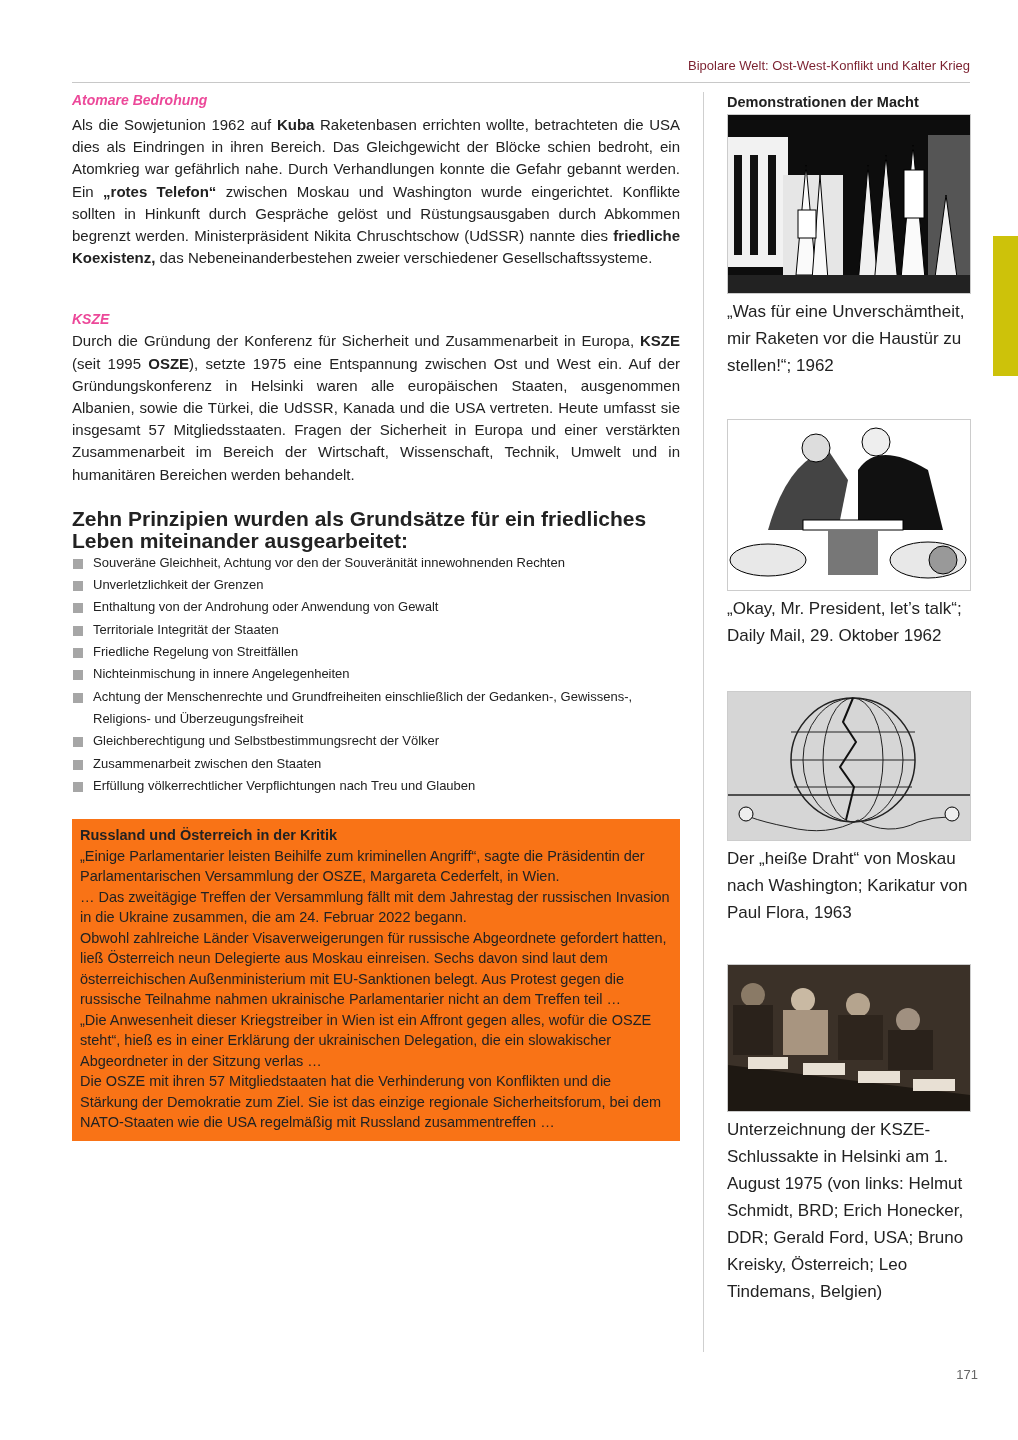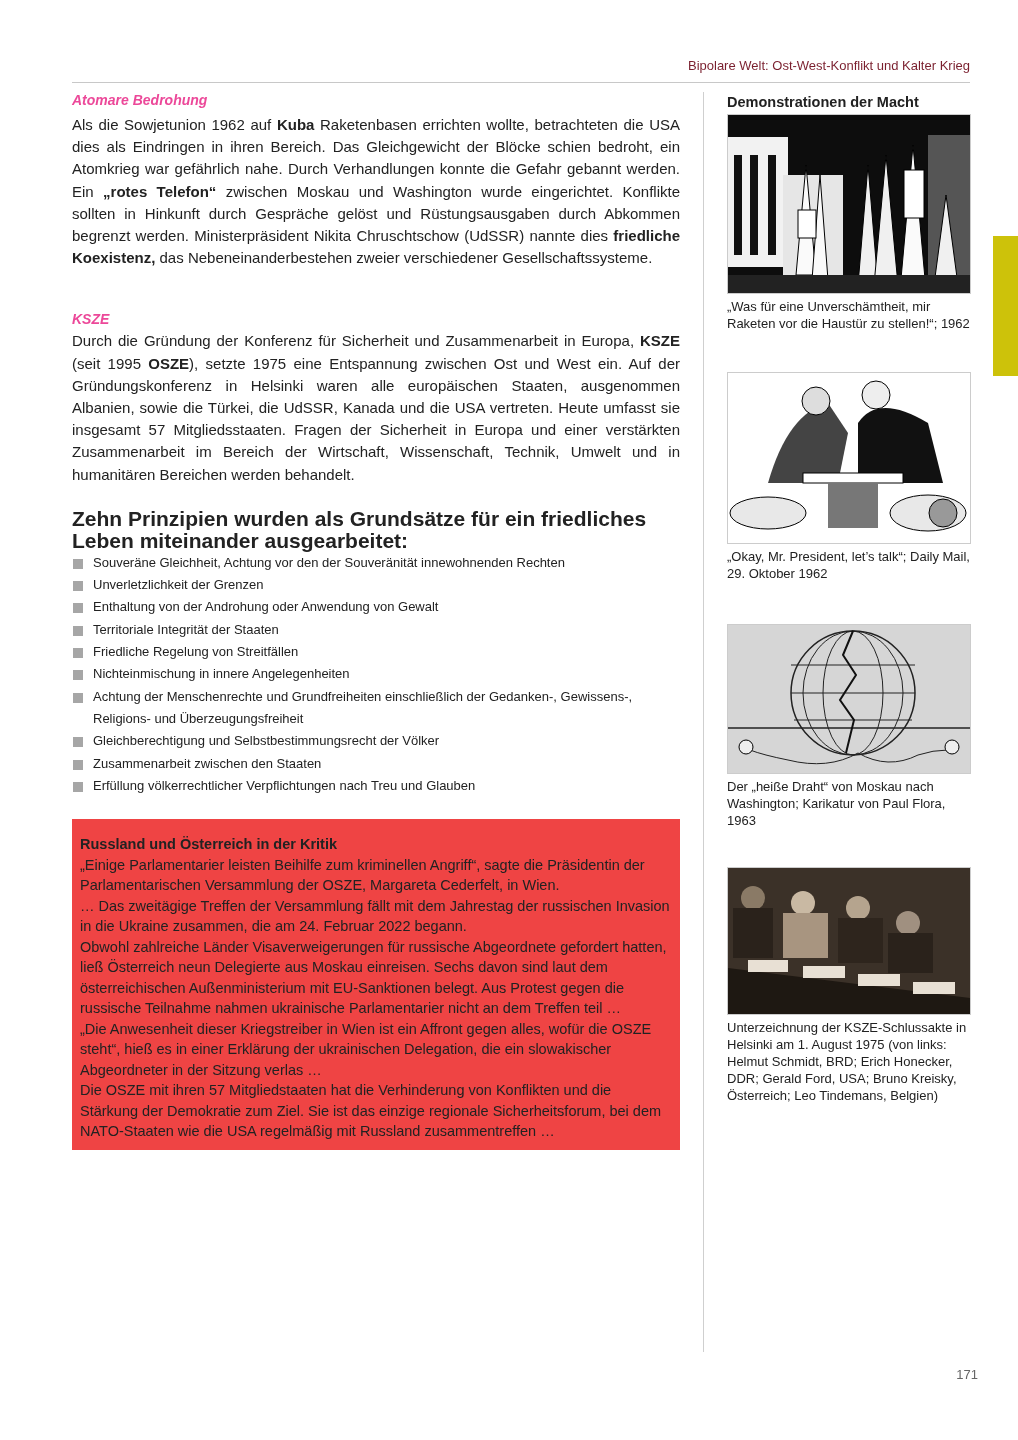--- a/index.html
+++ b/index.html
@@ -10,28 +10,28 @@
   .col-rule { position: absolute; left: 703px; top: 92px; width: 1px; height: 1260px; background: #cfcfcf; }
   .tab-marker { position: absolute; left: 993px; top: 236px; width: 25px; height: 140px; background: #cdc20a; }
   .main { position: absolute; left: 72px; top: 92px; width: 608px; }
   h2 { font-size: 14px; font-weight: bold; color: #ec4899; margin: 0 0 6px 0; font-style: italic; }
   p.body { font-size: 15px; line-height: 22.2px; margin: 0; text-align: justify; }
   .gap1 { height: 42px; }
   .sub-heading { font-size: 21px; font-weight: bold; line-height: 22px; margin: 22px 0 0 0; }
   ul.principles { list-style: none; margin: 0; padding: 0; }
   ul.principles li { position: relative; padding-left: 21px; font-size: 13px; line-height: 22.3px; }
   ul.principles li .bullet { position: absolute; left: 1px; top: 7px; width: 10px; height: 10px; background: #a6a6a6; }
-  .box { margin-top: 22px; background: #ef4444; padding: 15px 8px 8px 8px; }
+  .box { margin-top: 22px; background: #f97316; padding: 6px 8px 8px 8px; }
   .box h3 { font-size: 14.5px; font-weight: bold; margin: 0; line-height: 20.5px; }
   .box p { font-size: 14.5px; line-height: 20.5px; margin: 0; }
   .box .source { text-align: right; font-style: italic; font-size: 13px; margin-top: 2px; }
   .side { position: absolute; left: 727px; top: 94px; width: 244px; }
   .side h4 { font-size: 14.5px; font-weight: bold; margin: 0 0 4px 0; }
   .fig { width: 242px; border: 1px solid #ccc; position: relative; overflow: hidden; }
-  .caption { font-size: 13px; line-height: 17px; margin: 4px 0 0 0; }
+  .caption { font-size: 17px; line-height: 27px; margin: 4px 0 0 0; }
   .page-num { position: absolute; right: 40px; top: 1367px; font-size: 13px; color: #666; }
 </style>
 </head>
 <body>
 
 <div class="running-head">Bipolare Welt: Ost-West-Konflikt und Kalter Krieg</div>
 <div class="head-rule"></div>
 <div class="col-rule"></div>
 <div class="tab-marker"></div>
 

